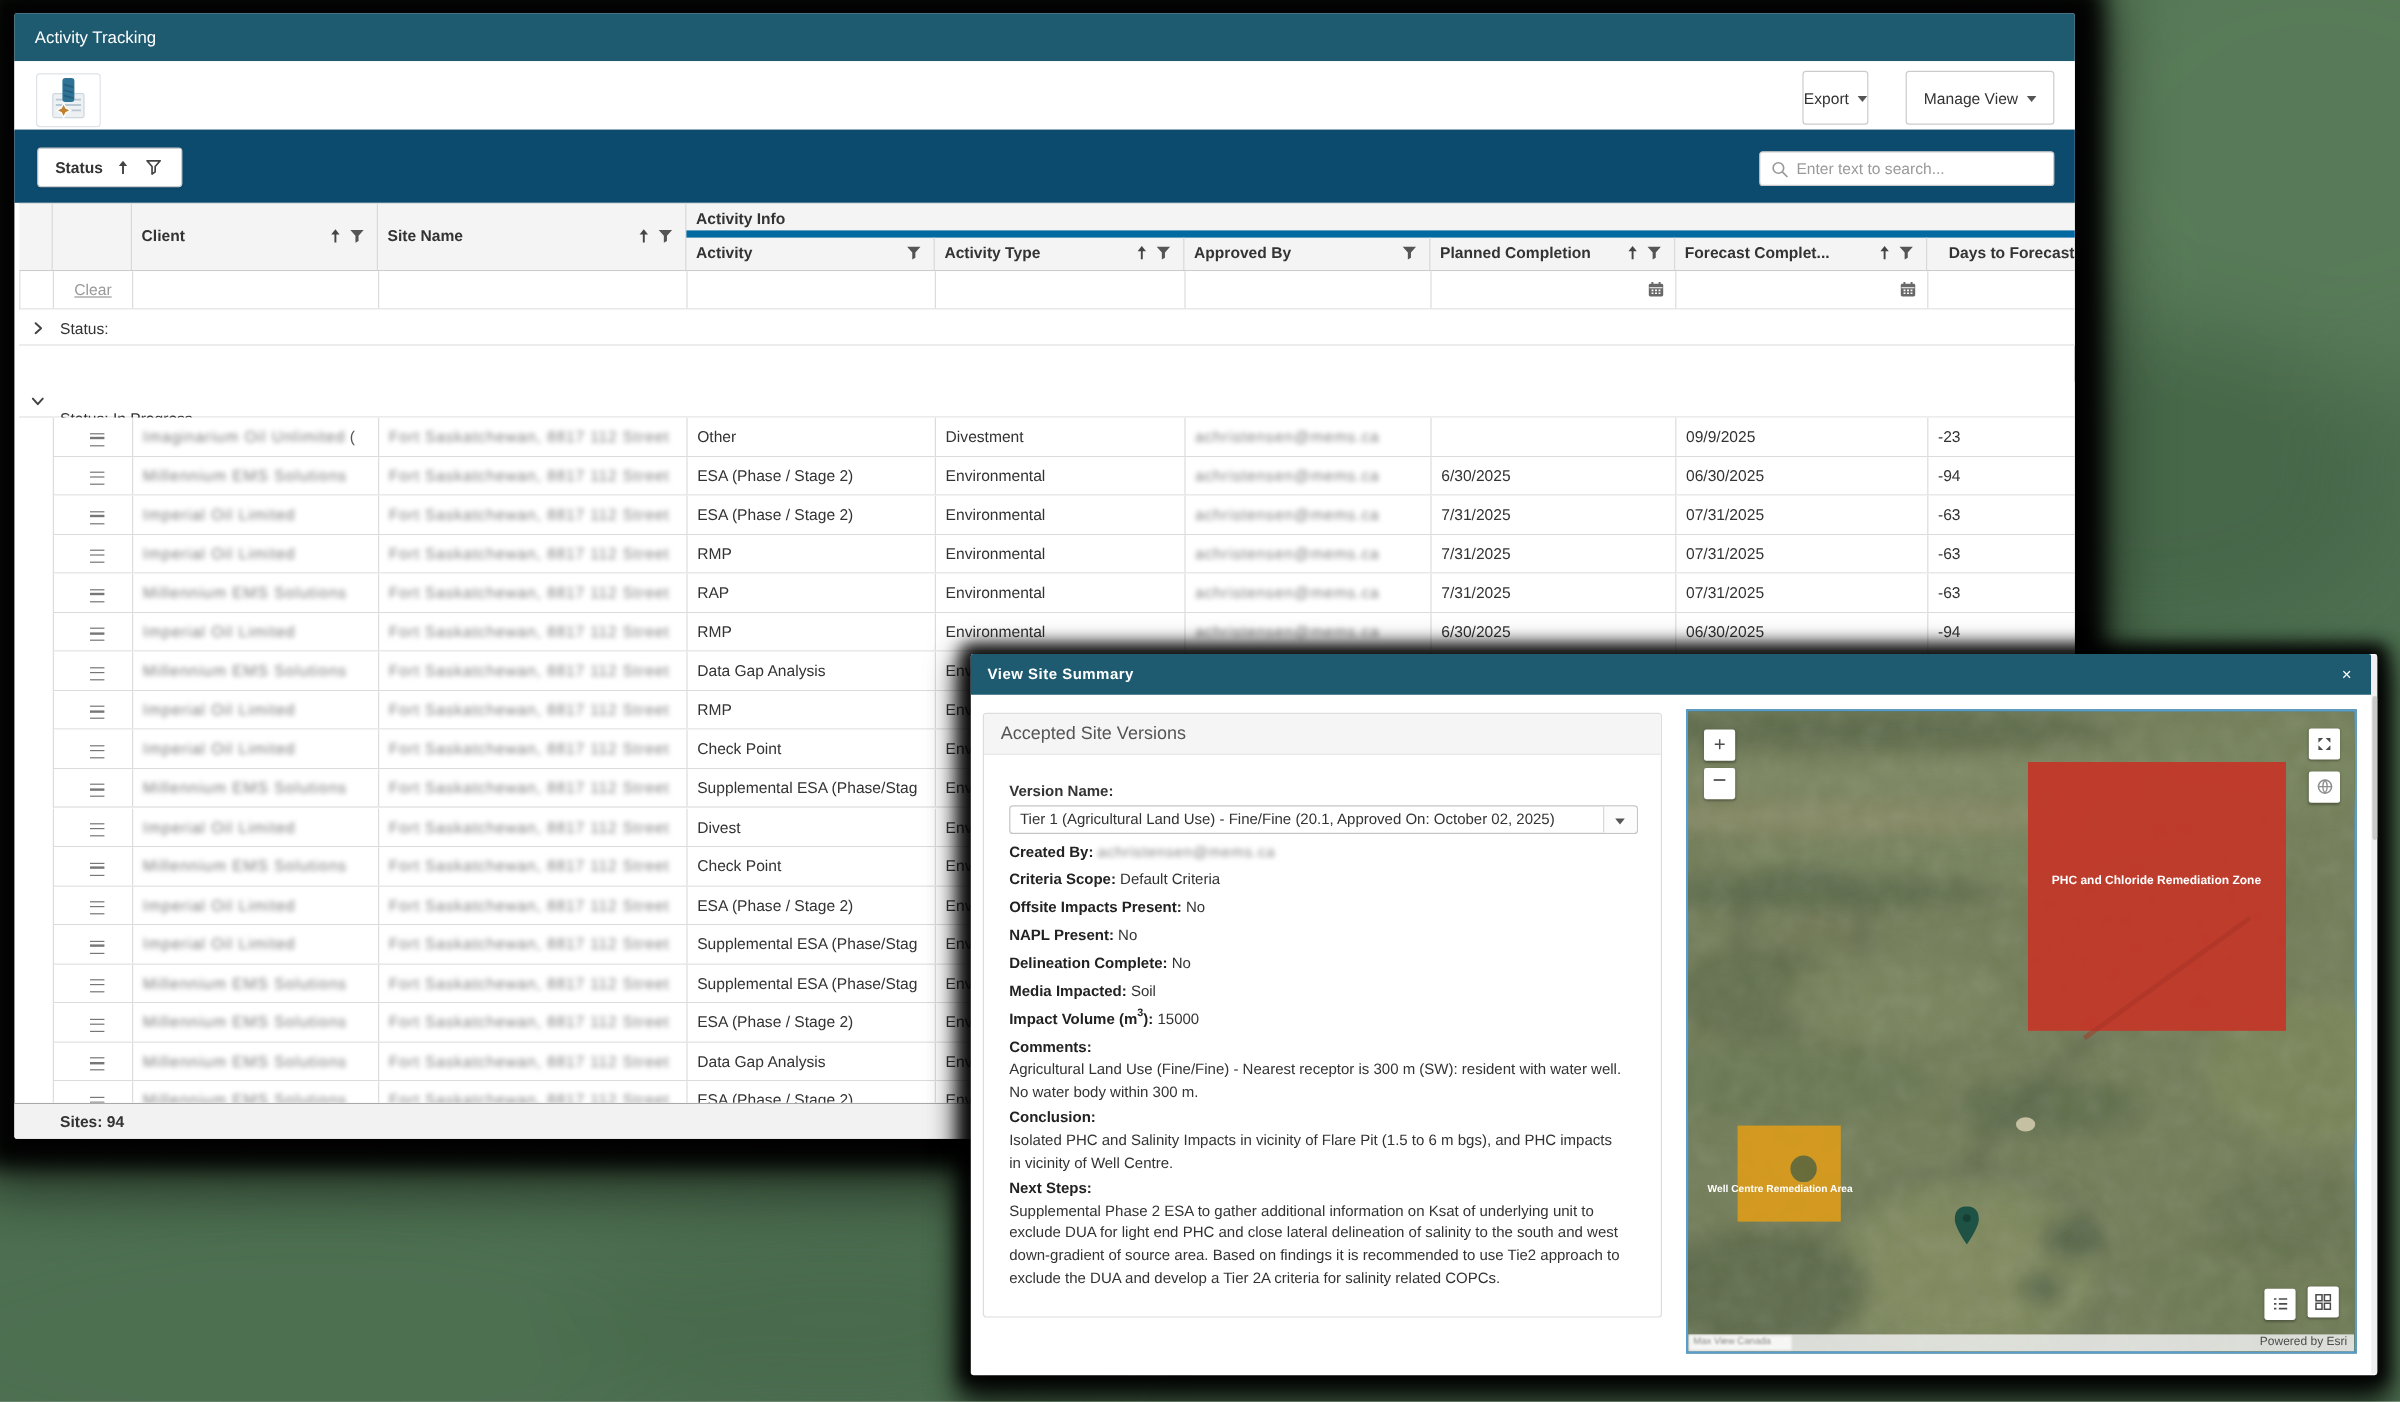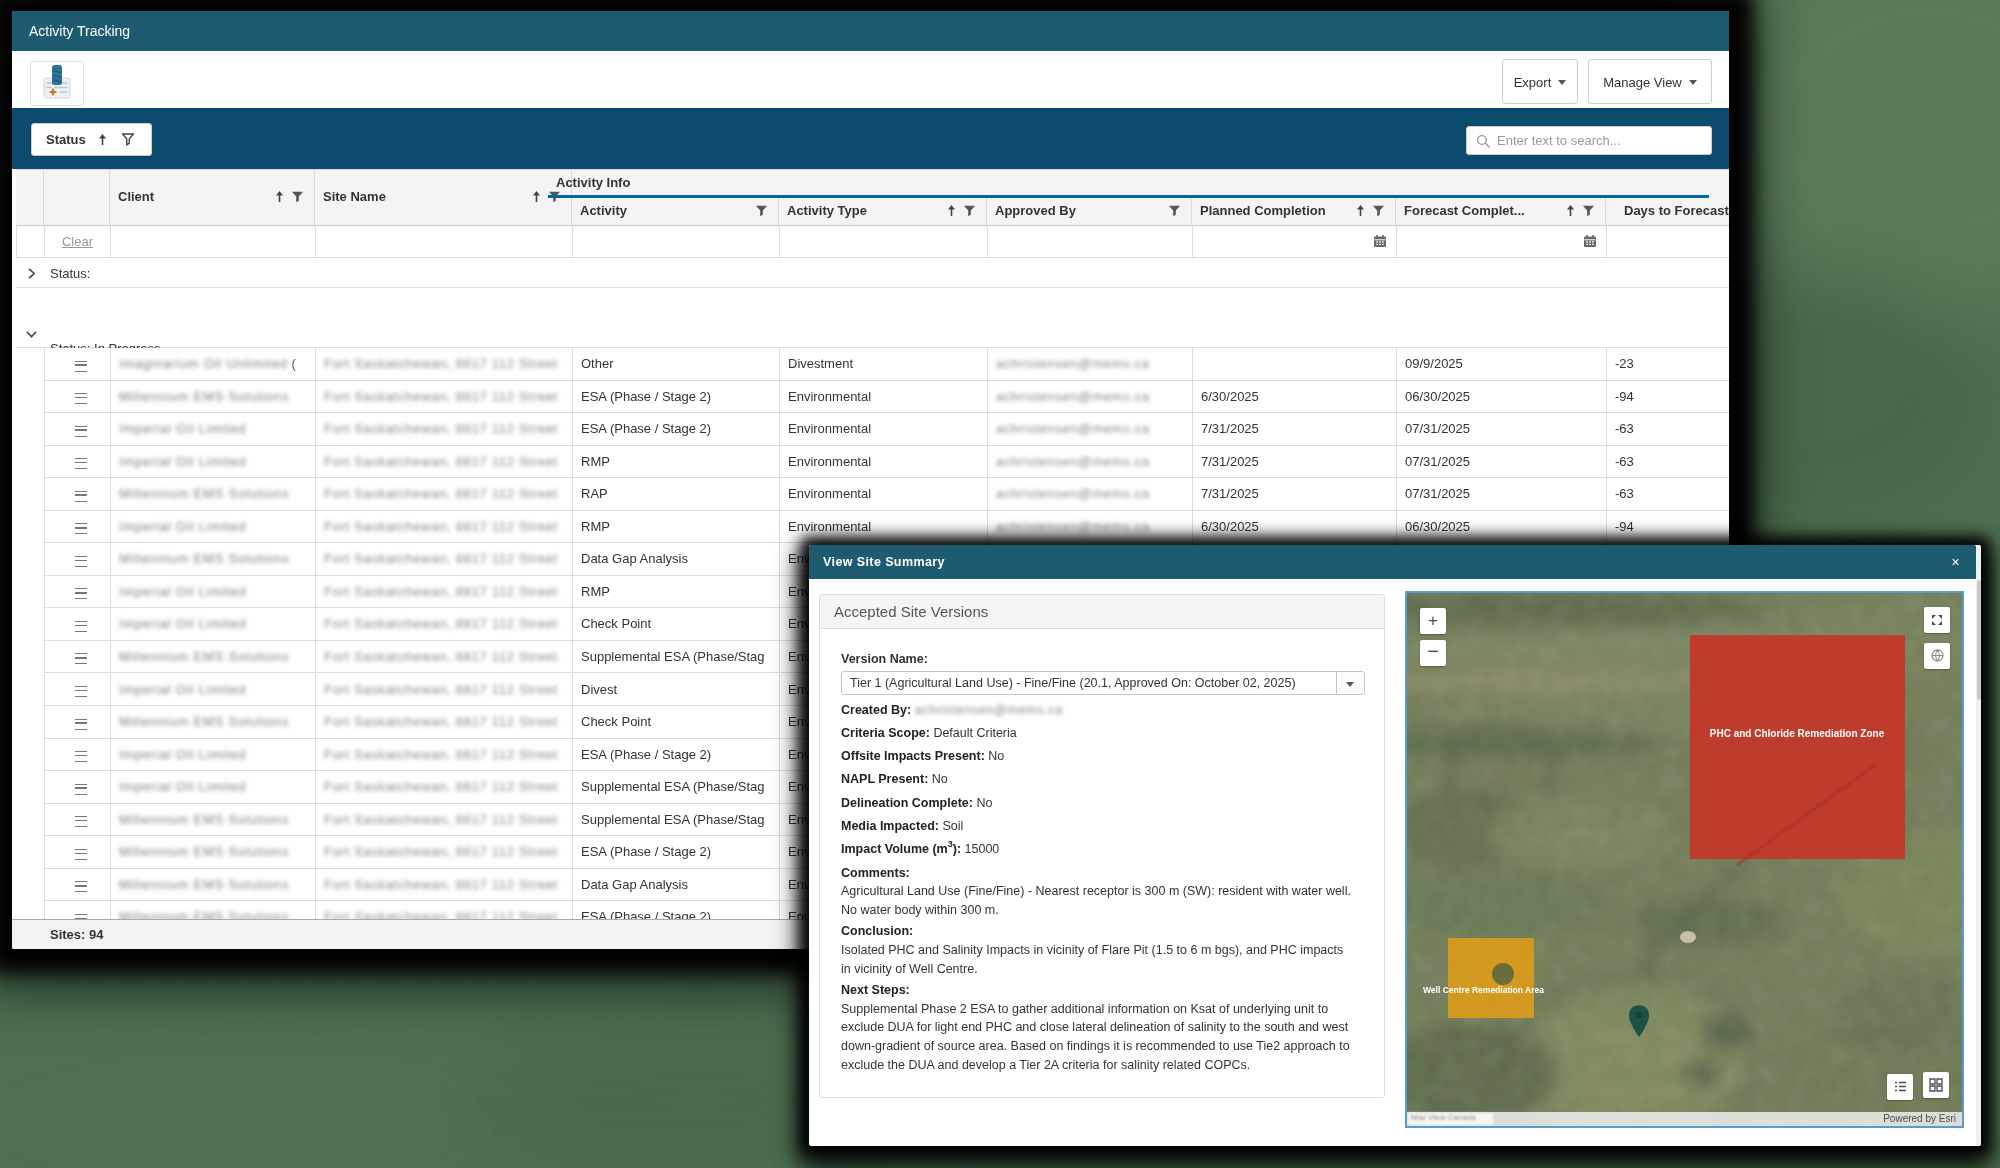--- a/index.html
+++ b/index.html
@@ -71,21 +71,21 @@
   <div class="toolbar">
     <div class="iconbtn">
       <svg width="40" height="41" viewBox="0 0 40 41" style="position:absolute;left:6px;top:1px">
         <rect x="7" y="15" width="26" height="20" rx="1.5" fill="#eef1f4" stroke="#ccd6de"></rect>
         <path d="M9.5 20h21M9.5 24.5h21M9.5 29h21" stroke="#b9c7d2" stroke-width="1.6" fill="none"></path>
         <rect x="15" y="2" width="10" height="20" rx="2.5" fill="#2e7396"></rect>
         <path d="M16 7.5l8 2.2M16 12l8 2.2M16 16.5l8 2.2" stroke="#255d7a" stroke-width="1.5"></path>
         <path d="M16 23 l1.9 4.1 4.1 1.9 -4.1 1.9 -1.9 4.1 -1.9 -4.1 -4.1 -1.9 4.1 -1.9 z" fill="#c0802e" stroke="#fff" stroke-width="1.1"></path>
       </svg>
     </div>
-    <div class="btn" style="left:1490px;width:76px">Export<span class="caret"></span></div>
+    <div class="btn" style="left:1490px;width:55px">Export<span class="caret"></span></div>
     <div class="btn" style="left:1576px;width:124px">Manage View<span class="caret"></span></div>
   </div>
   <div class="filterbar">
     <div class="chip">Status <span style="margin-left:9px"><svg width="9" height="13" viewBox="0 0 9 13" style="vertical-align:-2px">
             <path d="M4.5 12V4" stroke="#444" stroke-width="1.6" fill="none"></path>
             <path d="M4.5 1L8 5.4H1z" fill="#444"></path>
           </svg></span>
       <svg width="14" height="14" viewBox="0 0 14 14" style="margin-left:10px;vertical-align:-2px">
         <path d="M1.5 2h11L8.3 6.8v4.4L5.7 13V6.8z" fill="none" stroke="#444" stroke-width="1.4" stroke-linejoin="round"></path>
       </svg>
@@ -113,21 +113,21 @@
         </div>
         <div class="hc" style="left:299px;top:0px;width:257px;height:55px">
           <div style="position:absolute;left:8px;top:19px;white-space:nowrap">Site Name</div>
           <div style="position:absolute;right:10px;top:19px"><svg width="9" height="13" viewBox="0 0 9 13" style="vertical-align:-2px">
               <path d="M4.5 12V4" stroke="#444" stroke-width="1.6" fill="none"></path>
               <path d="M4.5 1L8 5.4H1z" fill="#444"></path>
             </svg>&nbsp;&nbsp;<svg width="13" height="13" viewBox="0 0 14 14" style="vertical-align:-2px">
               <path d="M1 1.8h12L8.4 7v4.6L5.6 13.2V7z" fill="#555"></path>
             </svg></div>
         </div>
-        <div class="hc" style="left:532px;top:0;width:1161px;height:28px;border-right:none;border-bottom:3px solid #0369a1">
+        <div class="hc" style="left:556px;top:0;width:1161px;height:28px;border-right:none;border-bottom:6px solid #0369a1">
           <div style="position:absolute;left:8px;top:5px">Activity Info</div>
         </div>
         <div class="hc" style="left:556px;top:28px;width:207px;height:27px">
           <div style="position:absolute;left:8px;top:5px;white-space:nowrap">Activity</div>
           <div style="position:absolute;right:10px;top:5px"><svg width="13" height="13" viewBox="0 0 14 14" style="vertical-align:-2px">
               <path d="M1 1.8h12L8.4 7v4.6L5.6 13.2V7z" fill="#555"></path>
             </svg></div>
         </div>
         <div class="hc" style="left:763px;top:28px;width:208px;height:27px">
           <div style="position:absolute;left:8px;top:5px;white-space:nowrap">Activity Type</div>

